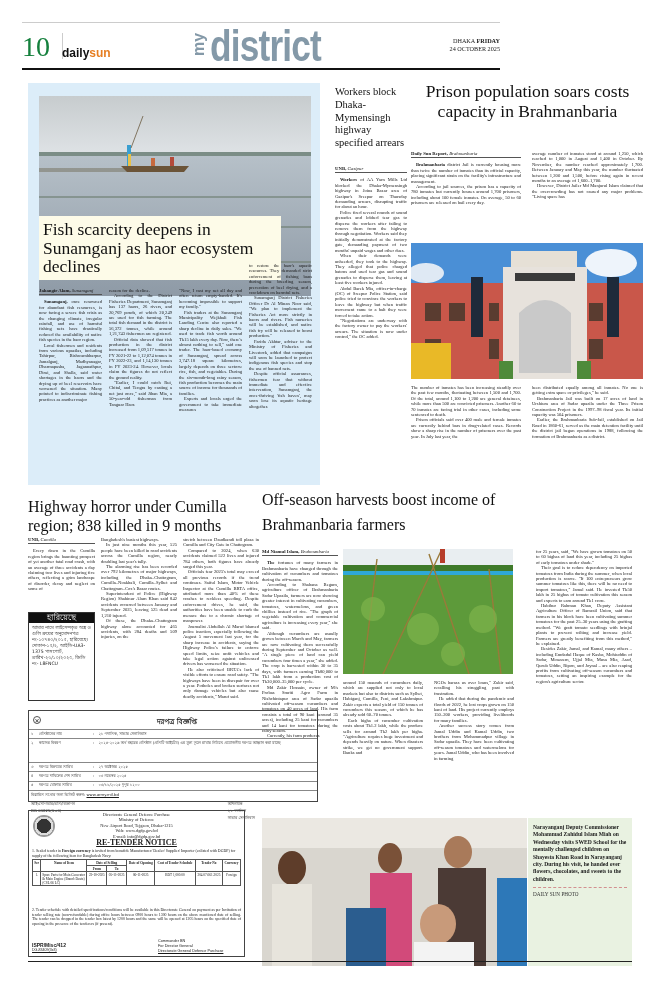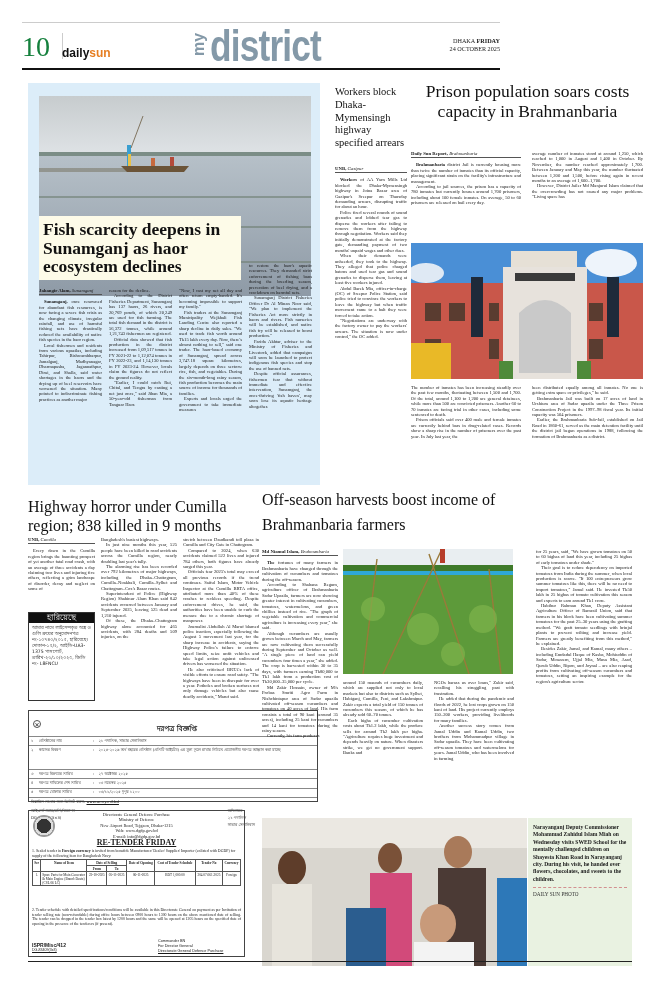--- a/index.html
+++ b/index.html
@@ -23,21 +23,21 @@
   .brand .s { color: #e67e22; }
   .section { left: 192px; top: 24px; height: 44px; display: flex; align-items: flex-end; }
   .section .my { font-family: "Liberation Sans", sans-serif; font-weight: bold; font-size: 16px; color: #8499a8; transform: rotate(-90deg); width: 14px; display: inline-block; margin-right: 4px; margin-bottom: 10px; }
   .section .dist { font-family: "Liberation Sans", sans-serif; font-weight: bold; font-size: 44px; line-height: 44px; color: #8499a8; letter-spacing: -1px; transform: scaleX(0.8); transform-origin: left bottom; display: inline-block; }
   .dateline { right: 150px; top: 37px; text-align: right; font-size: 6.2px; line-height: 8px; }
   .dateline b { font-weight: bold; }
 
   
   .fish-box { left: 28px; top: 83px; width: 292px; height: 402px; background: #dcedf9; }
   .fish-photo { left: 39px; top: 96px; width: 272px; height: 200px; }
-  .fish-headline { left: 39px; top: 216px; width: 202px; height: 64px; background: #fdfbe8; padding: 4px 4px; font-size: 17.5px; line-height: 18.5px; font-weight: bold; color: #111; }
+  .fish-headline { left: 39px; top: 216px; width: 242px; height: 64px; background: #fdfbe8; padding: 4px 4px; font-size: 17.5px; line-height: 18.5px; font-weight: normal; color: #111; }
 
   .col { position: absolute; }
 
   
   .workers-head { left: 335px; top: 86px; width: 72px; font-size: 10.5px; line-height: 12.8px; color: #111; }
 
   .prison-head { left: 405px; top: 81px; width: 245px; text-align: center; font-size: 17.5px; line-height: 20px; color: #111; }
   .prison-photo { left: 411px; top: 243px; width: 232px; height: 136px; }
 
   .hw-head { left: 28px; top: 497px; width: 228px; font-size: 16px; line-height: 19px; color: #111; }
@@ -45,21 +45,21 @@
 
   .farm-photo { left: 343px; top: 549px; width: 170px; height: 125px; }
 
   
   .notice-box { left: 28px; top: 612px; width: 67px; height: 89px; border: 0.8px solid #333; }
   .notice-title { background: #111; color: #fff; text-align: center; font-size: 8px; line-height: 10px; font-family: "DejaVu Sans", sans-serif; }
   .notice-body { font-size: 4.6px; line-height: 6px; padding: 2px 3px; font-family: "DejaVu Sans", sans-serif; }
 
   
   .army-box { left: 28px; top: 710px; width: 290px; height: 92px; border: 0.8px solid #444; font-family: "DejaVu Sans", sans-serif; font-size: 3.8px; }
-  .army-title { text-align: center; font-size: 7px; font-weight: bold; padding-top: 11px; }
+  .army-title { text-align: center; font-size: 7px; font-weight: bold; padding-top: 4px; }
   .army-table { width: 100%; border-collapse: collapse; }
   .army-table td { border-top: 0.4px solid #888; padding: 0.6px 2px; height: 6px; vertical-align: top; }
   .army-table td.n { width: 8px; }
   .army-table td.c { width: 3px; }
 
   
   .tender-box { left: 28px; top: 810px; width: 217px; height: 147px; border: 0.8px solid #444; font-family: "Liberation Sans", sans-serif; }
   .tender-logo { left: 33px; top: 815px; width: 22px; height: 22px; border-radius: 50%; background: radial-gradient(circle, #333 0 45%, #ddd 46% 60%, #999 61% 100%); }
   .tender-addr { left: 28px; top: 812px; width: 217px; text-align: center; font-size: 4.4px; line-height: 5.4px; color: #222; }
   .tender-title { left: 28px; top: 838px; width: 217px; text-align: center; font-size: 8px; font-weight: bold; text-decoration: underline; }
@@ -285,21 +285,21 @@
 
 <div class="abs tender-box"></div>
 <div class="abs tender-logo"></div>
 <div class="abs tender-addr">
   <div>Directorate General Defence Purchase</div>
   <div>Ministry of Defence</div>
   <div>New Airport Road, Tejgaon, Dhaka-1215</div>
   <div>Web: www.dgdp.gov.bd</div>
   <div>E-mail: info@dgdp.gov.bd</div>
 </div>
-<div class="abs tender-title">RE-TENDER FRIDAY</div>
+<div class="abs tender-title">RE-TENDER NOTICE</div>
 <div class="abs tender-p" style="left:32px; top:849px; width:209px;">
   <span>1.   Sealed tender in </span><b>Foreign currency</b><span> is invited from bonafide Manufacturer/ Dealer/ Supplier/ Importer (enlisted with DGDP) for supply of the following item for Bangladesh Navy:</span>
 </div>
 <table class="abs tender-table" style="left:32px; top:859px; width:209px;">
   <tbody>
       <tr>
     <th rowspan="2">Ser</th>
     <th rowspan="2">Name of Item</th>
     <th colspan="2">Date of Selling</th>
     <th rowspan="2">Date of Opening</th>

